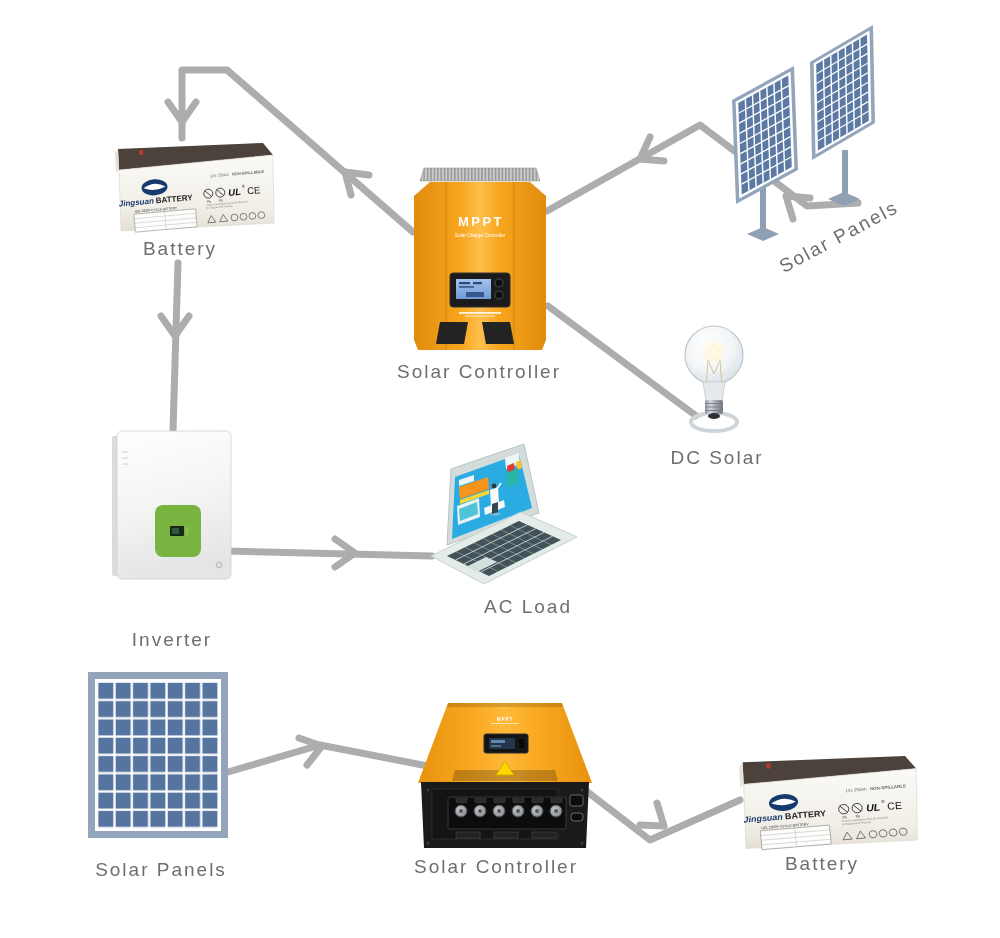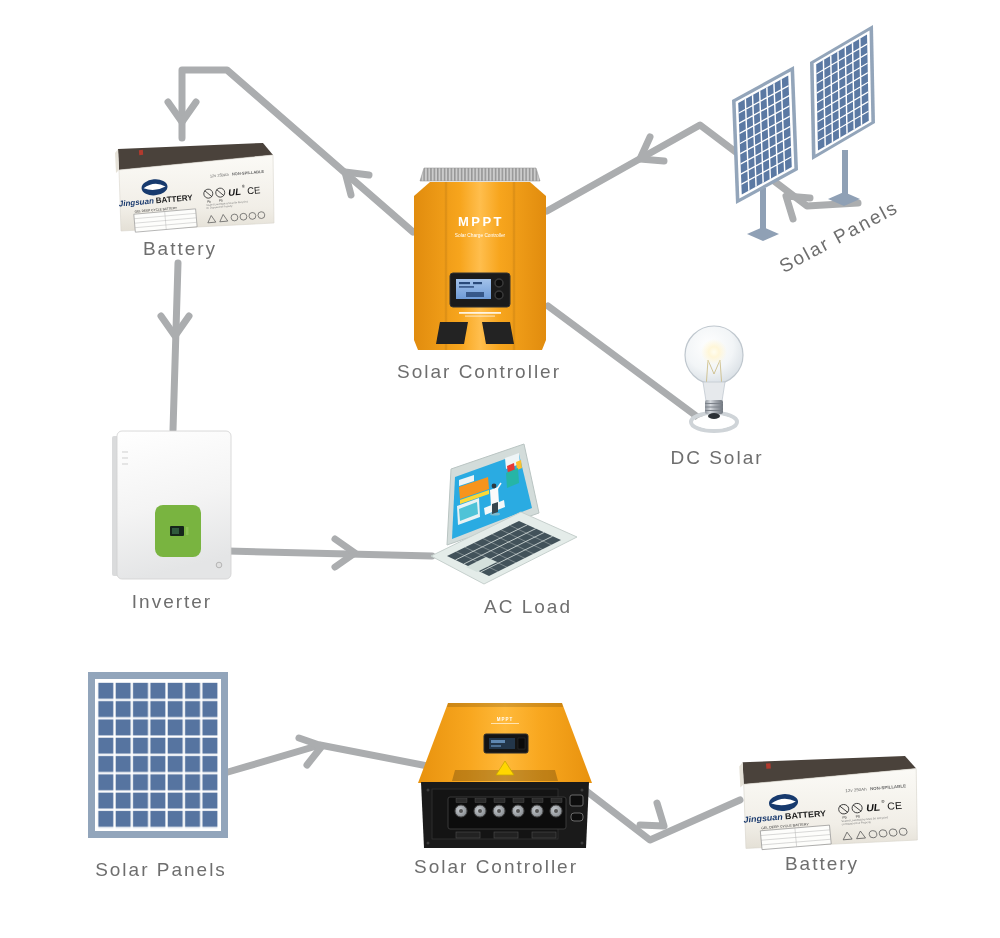--- a/index.html
+++ b/index.html
@@ -283,19 +283,19 @@
     </g>
   </g>
 
   <use href="#battery-gfx" transform="translate(737,756) scale(1.12,1.05)"></use>
 </svg>
 
 <div class="label" style="left:180px;top:249px">Battery</div>
 <div class="label rot" style="left:839px;top:237px">Solar Panels</div>
 <div class="label" style="left:479px;top:372px">Solar Controller</div>
 <div class="label" style="left:717px;top:458px">DC Solar</div>
-<div class="label" style="left:172px;top:602px">Inverter</div>
+<div class="label" style="left:172px;top:640px">Inverter</div>
 <div class="label" style="left:528px;top:607px">AC Load</div>
 <div class="label" style="left:161px;top:870px">Solar Panels</div>
 <div class="label" style="left:496px;top:867px">Solar Controller</div>
 <div class="label" style="left:822px;top:864px">Battery</div>
 
 </div>
 
 </body></html>

